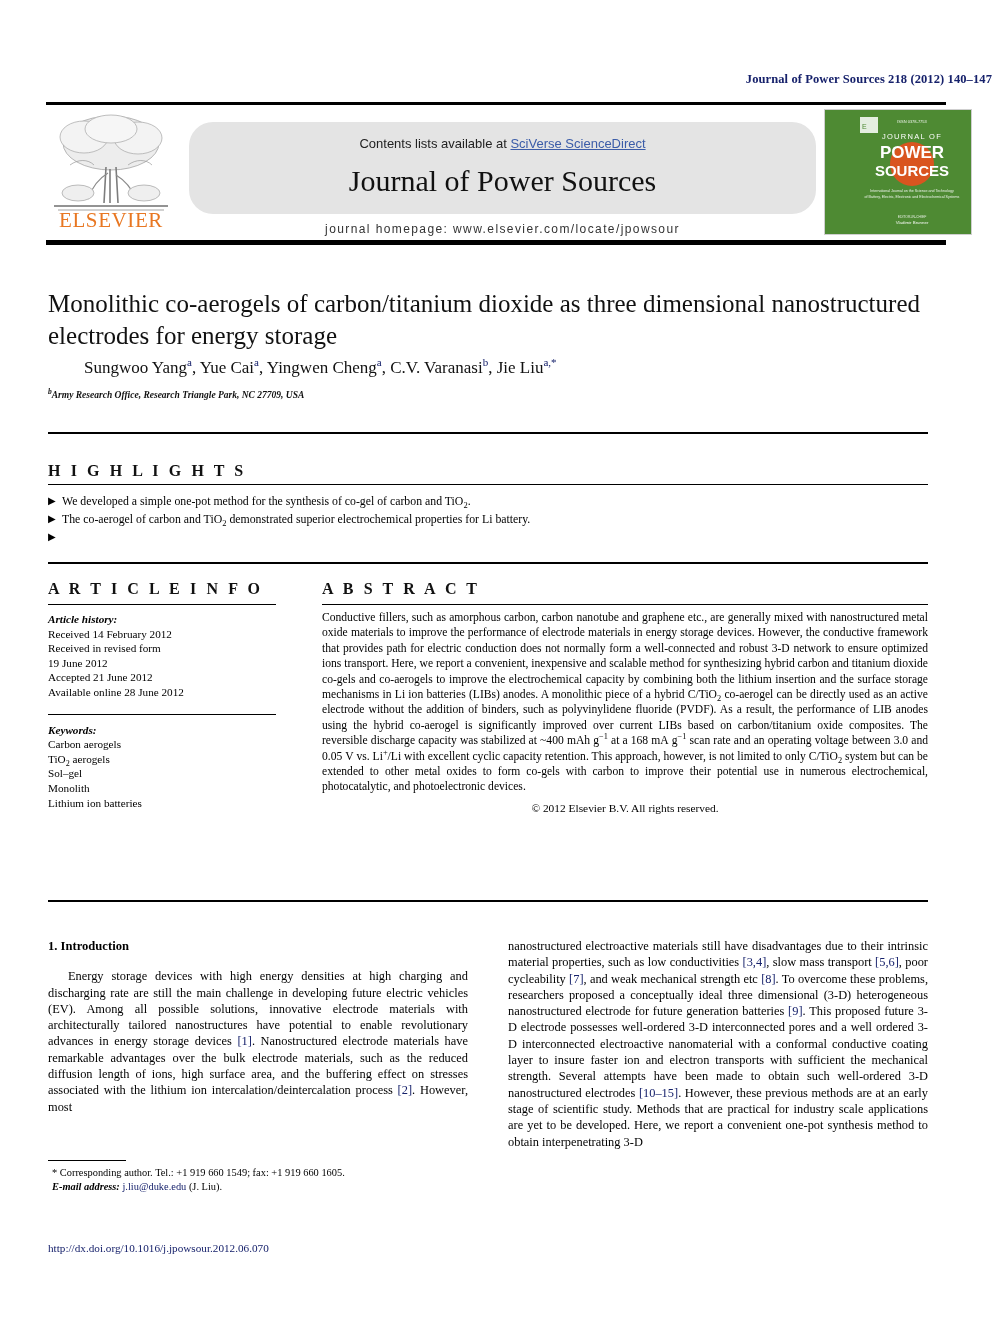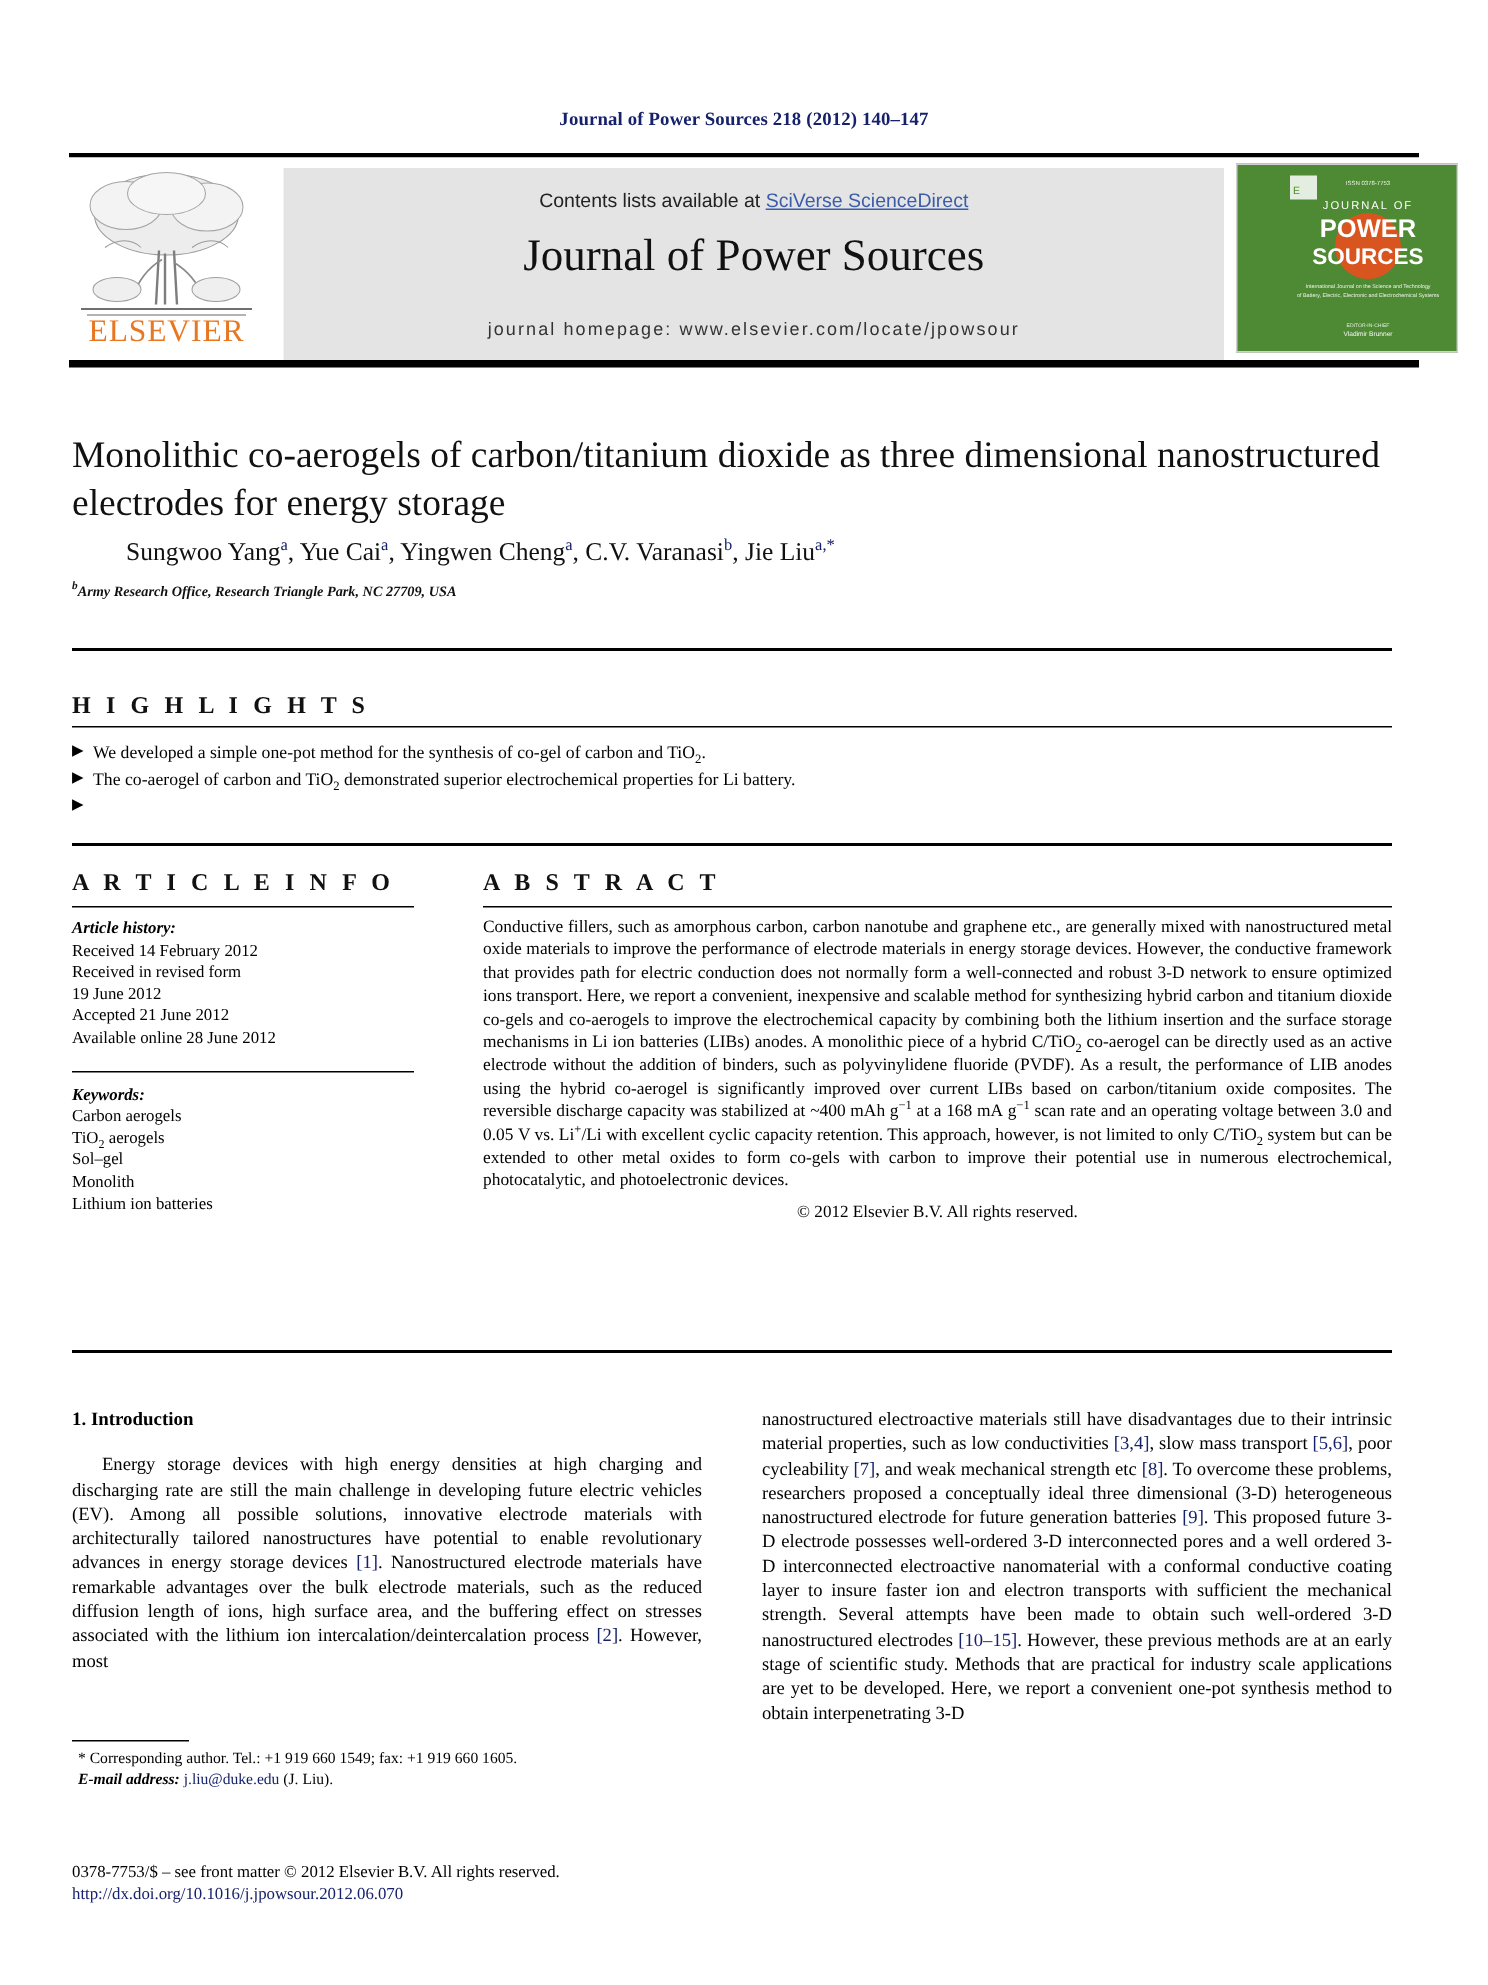--- a/index.html
+++ b/index.html
@@ -20,21 +20,21 @@
     left: 0; top: 0;
     width: 992px;
     height: 1323px;
   }
 
   
   .running-head {
     position: absolute;
     left: 0; top: 72px;
     width: 992px;
-    text-align: center;
+    text-align: right;
     font-family: "Liberation Serif", serif;
     font-weight: bold;
     font-size: 12.5px;
     color: #16216b;
     letter-spacing: 0.1px;
   }
 
   
   .banner {
     position: absolute;
@@ -62,24 +62,25 @@
     left: 0; bottom: 2px;
     width: 126px;
     text-align: center;
     color: #e87722;
     font-family: "Liberation Serif", serif;
     font-size: 21px;
     letter-spacing: 0.6px;
   }
   .gray-panel {
     position: absolute;
-    left: 143px; top: 7px;
+    left: 143px; top: 17px;
     width: 627px;
-    height: 128px;
+    height: 92px;
     background: #e4e4e4;
+    border-radius: 24px;
   }
   .contents-line {
     position: absolute;
     left: 0; top: 14px;
     width: 627px;
     text-align: center;
     font-family: "Liberation Sans", sans-serif;
     font-size: 13px;
     color: #222;
   }
@@ -398,17 +399,16 @@
   <div class="footnote">
     <div class="ind">* Corresponding author. Tel.: +1 919 660 1549; fax: +1 919 660 1605.</div>
     <div class="ind">
       <span class="em">E-mail address:</span>
       <a class="link" href="#">j.liu@duke.edu</a>
       <span>(J. Liu).</span>
     </div>
   </div>
 
   <div class="footer">
-    <div>0378-7753/$ – see front matter © 2012 Elsevier B.V. All rights reserved.</div>
     <div class="doi">http://dx.doi.org/10.1016/j.jpowsour.2012.06.070</div>
   </div>
 
 </div>
 
 </body></html>

